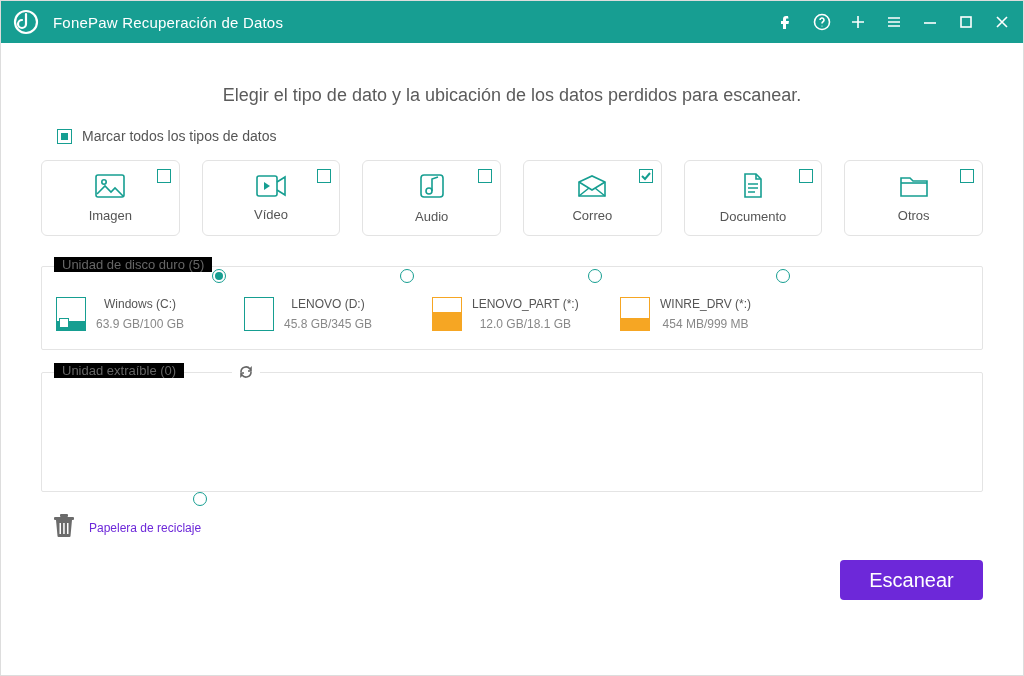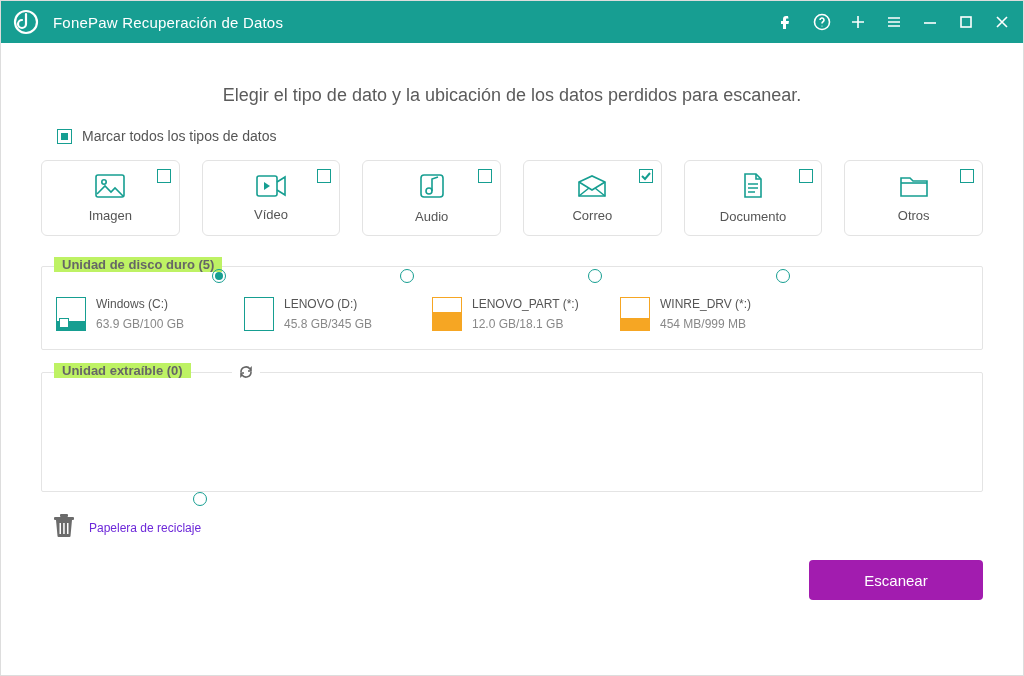--- a/index.html
+++ b/index.html
@@ -75,32 +75,33 @@
   .tile-label { font-size:13px; color:#555; }
   .tile .ico svg { stroke:#169e91; fill:none; stroke-width:1.6; }
   .fieldset {
     border:1px solid #e4e4e4; border-radius:2px;
     margin-bottom:22px;
     padding:26px 14px 18px 14px;
     position:relative;
   }
   .fieldset-label {
     position:absolute; top:-10px; left:12px;
-    background:#bef264; padding:0 8px;
-    font-size:13px; color:#666;font-weight:bold;
+    background:#000000; padding:0 8px;
+    font-size:13px; color:#666;
   }
   .refresh-ico {
     position:absolute; top:-9px; left:190px;
     background:#fff; padding:0 6px;
     cursor:pointer;
   }
   .refresh-ico svg { stroke:#666; fill:none; stroke-width:1.6; }
   .drives {
     display:flex; gap:8px;
     align-items:flex-start;
+    text-align:center;
   }
   .drive {
     position:relative;
     width:180px;
     display:flex; align-items:flex-start; gap:10px;
     padding-top:4px;
   }
   .drive .radio {
     position:absolute; top:-24px; right:10px;
     width:14px; height:14px; border:1.5px solid #169e91; border-radius:50%;
@@ -138,24 +139,24 @@
     width:14px; height:14px; border:1.5px solid #169e91; border-radius:50%;
     cursor:pointer;
   }
   .recycle-ico svg { fill:#666; }
   .recycle-label { font-size:12px; color:#6d28d9; }
   .footer {
     display:flex; justify-content:flex-end;
     margin-top:18px;
   }
   .scan-btn {
-    background:#a21caf; color:#fff;
+    background:#6d28d9; color:#fff;
     border:none; border-radius:4px;
-    width:174px; height:40px;
-    font-size:15px; cursor:pointer;
+    width:143px; height:40px;
+    font-size:20px; cursor:pointer;
   }
   .empty-removable { height:74px; }
 </style>
 </head>
 <body>
 
 <div class="window">
 
   <div class="titlebar">
     <div class="logo">

